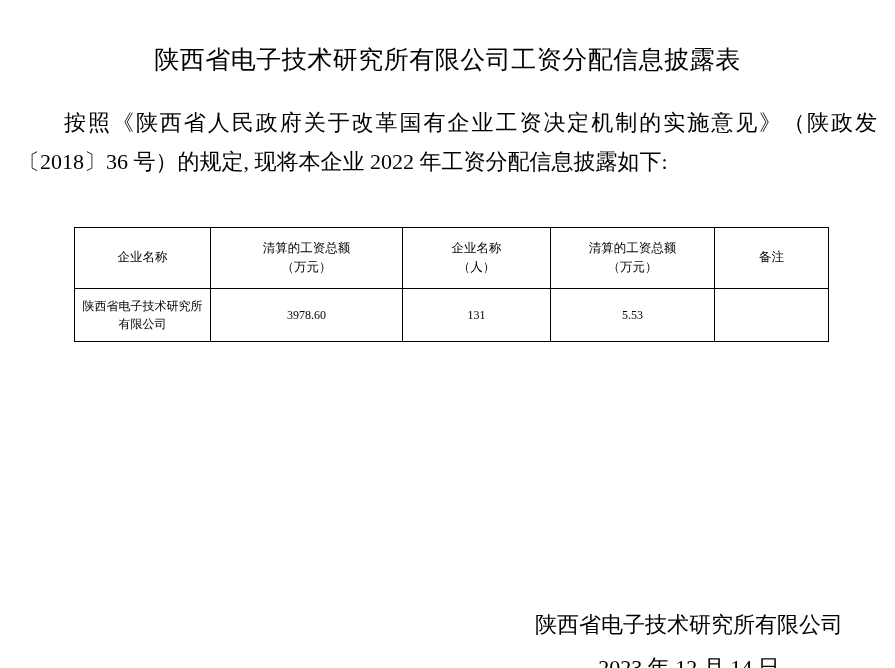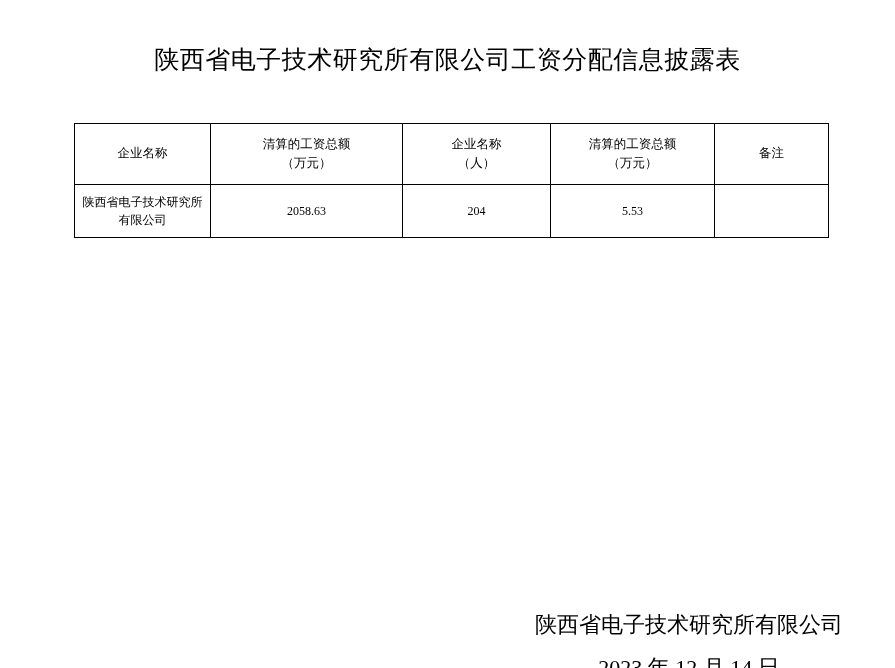--- a/index.html
+++ b/index.html
@@ -98,20 +98,21 @@
     white-space: nowrap;
   }
 </style>
 </head>
 <body>
 
 <div class="page">
 
   <h1 class="doc-title">陕西省电子技术研究所有限公司工资分配信息披露表</h1>
 
+  <p class="body-text"><span class="indent"></span><span>按照《陕西省人民政府关于改革国有企业工资决定机制的实施意见》（陕政发〔2018〕36 号）的规定, 现将本企业 2022 年工资分配信息披露如下:</span></p>
 
   <div class="table-wrap">
     <table class="disclosure">
       <colgroup>
         <col class="col-name">
         <col class="col-total">
         <col class="col-count">
         <col class="col-avg">
         <col class="col-remark">
       </colgroup>
@@ -133,22 +134,22 @@
             <span>（万元）</span>
           </th>
           <th>
             <span>备注</span>
           </th>
         </tr>
       </thead>
       <tbody>
         <tr>
           <td class="cell-name">陕西省电子技术研究所有限公司</td>
-          <td class="cell-num">2058.63</td>
-          <td class="cell-num">204</td>
+          <td class="cell-num">3978.60</td>
+          <td class="cell-num">131</td>
           <td class="cell-num">5.53</td>
           <td class="cell-num"></td>
         </tr>
       </tbody>
     </table>
   </div>
 
   <div class="signature">
     <span class="sig-line">陕西省电子技术研究所有限公司</span>
     <span class="sig-date">2023 年 12 月 14 日</span>

